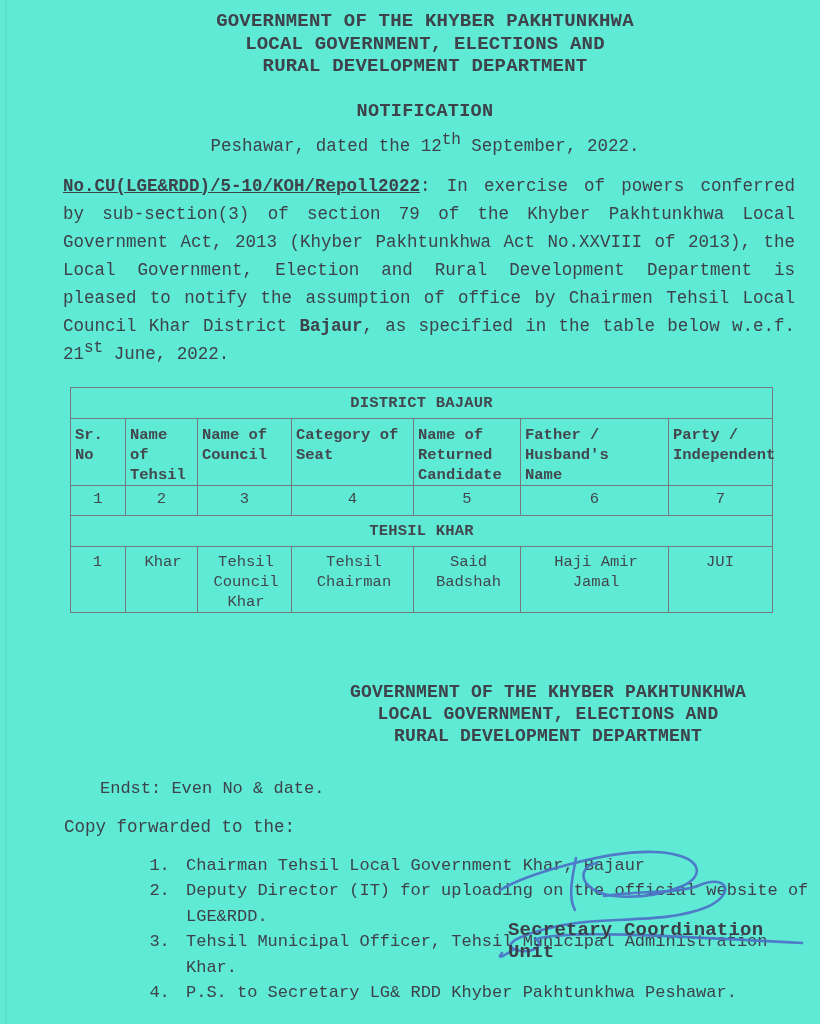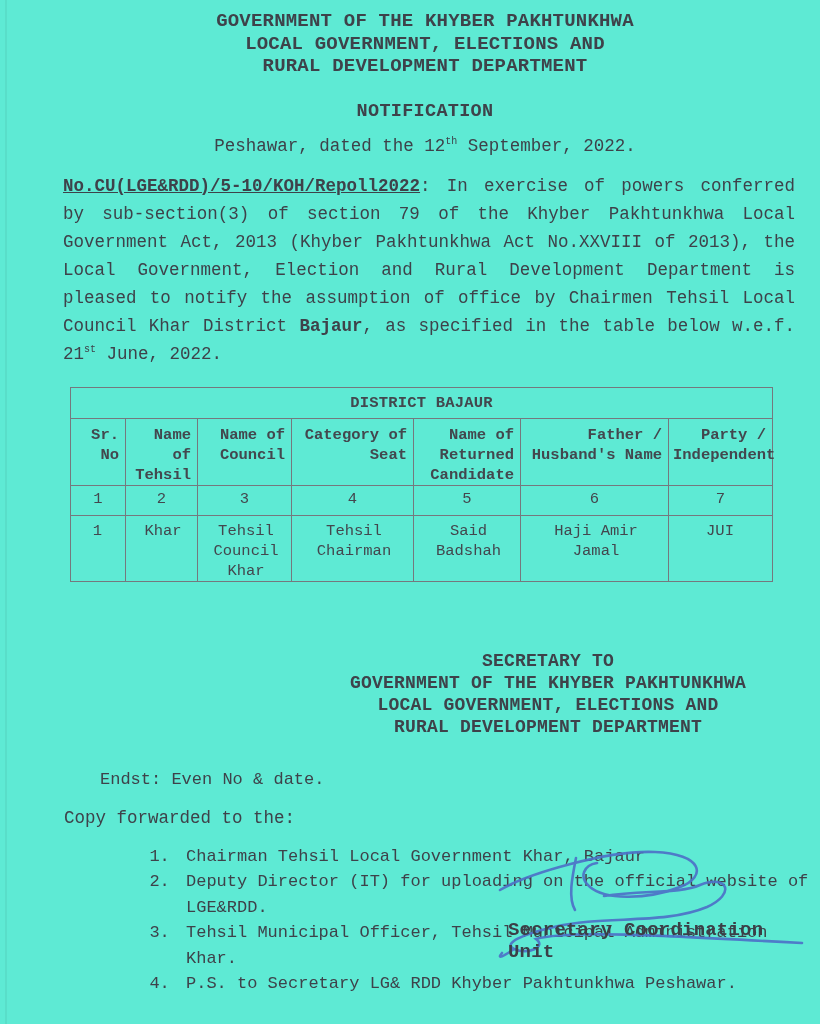--- a/index.html
+++ b/index.html
@@ -15,43 +15,43 @@
   .scan-edge {
     position:absolute; left:5px; top:0; width:2px; height:100%;
     background:rgba(0,0,0,0.05);
   }
 
   
   .doc-header { padding:10px 0 0 30px; text-align:center; }
   .h-line { font-weight:bold; font-size:19px; line-height:22.5px; letter-spacing:.2px; }
   .notif-title { font-weight:bold; font-size:18.5px; letter-spacing:.3px; margin-top:23px; }
   .date-line { font-size:17.5px; margin-top:14px; }
-  sup.ord { font-size:10px; vertical-align:super; line-height:0; }
+  sup.ord { font-size:16px; vertical-align:super; line-height:0; }
 
   
   .body-par {
     margin:16px 25px 0 63px;
     font-size:17.5px; line-height:28px;
     text-align:justify;
   }
   .ref { font-weight:bold; text-decoration:underline; }
   .b { font-weight:bold; }
 
   
   table.doc-table {
     margin:19px 0 0 70px;
     width:702px; table-layout:fixed;
     border-collapse:collapse;
     font-size:15.5px; color:#43474e;
   }
   .doc-table td { border:1px solid #75787e; }
   .span-row td { height:31px; text-align:center; font-weight:bold; letter-spacing:.2px; }
   .head-row td {
-    height:63px; vertical-align:top; text-align:right;
-    font-weight:bold; padding:6px 6px 0 4px; line-height:20px;
+    height:63px; vertical-align:top; text-align:left;
+    font-weight:bold; padding:6px 14px 0 4px; line-height:20px;
   }
   .num-row td { height:30px; text-align:center; vertical-align:top; padding-top:4px; }
   .data-row td { height:48px; vertical-align:top; padding:5px 5px 0 8px; text-align:center; line-height:20px; }
   .data-row td.c { text-align:center; padding-left:4px; }
 
   
   .sec-block {
     width:420px; margin:68px 0 0 338px;
     text-align:center; font-weight:bold;
     font-size:18px; line-height:22px; letter-spacing:.2px;
@@ -111,34 +111,36 @@
     </tr>
     <tr class="num-row">
       <td>1</td>
       <td>2</td>
       <td>3</td>
       <td>4</td>
       <td>5</td>
       <td>6</td>
       <td>7</td>
     </tr>
+    <tr class="span-row">
+      <td colspan="7">TEHSIL KHAR</td>
+    </tr>
     <tr class="data-row">
       <td class="c">1</td>
       <td>Khar</td>
       <td>Tehsil Council Khar</td>
       <td>Tehsil Chairman</td>
       <td>Said Badshah</td>
       <td>Haji Amir Jamal</td>
       <td class="c">JUI</td>
     </tr>
   </tbody>
     </table>
 
   <div class="sec-block">
-    <div>SECRETARY TO</div>
     <div>GOVERNMENT OF THE KHYBER PAKHTUNKHWA</div>
     <div>LOCAL GOVERNMENT, ELECTIONS AND</div>
     <div>RURAL DEVELOPMENT DEPARTMENT</div>
   </div>
 
   <div class="endst">Endst: Even No &amp; date.</div>
   <div class="copy">Copy forwarded to the:</div>
   <ol class="recipients">
     <li>Chairman Tehsil Local Government Khar, Bajaur</li>
     <li>Deputy Director (IT) for uploading on the official website of LGE&amp;RDD.</li>

